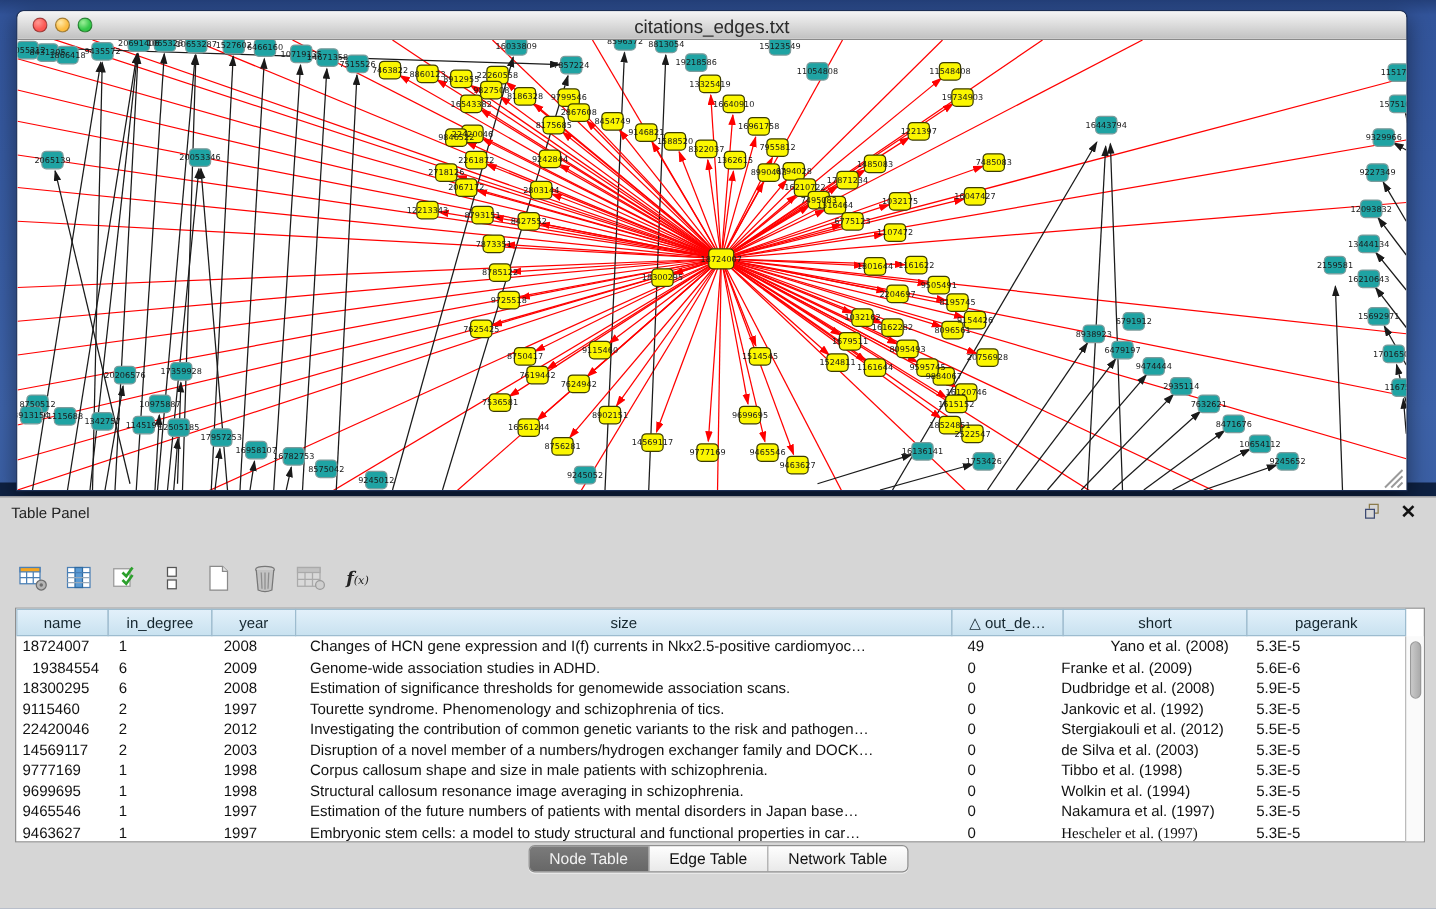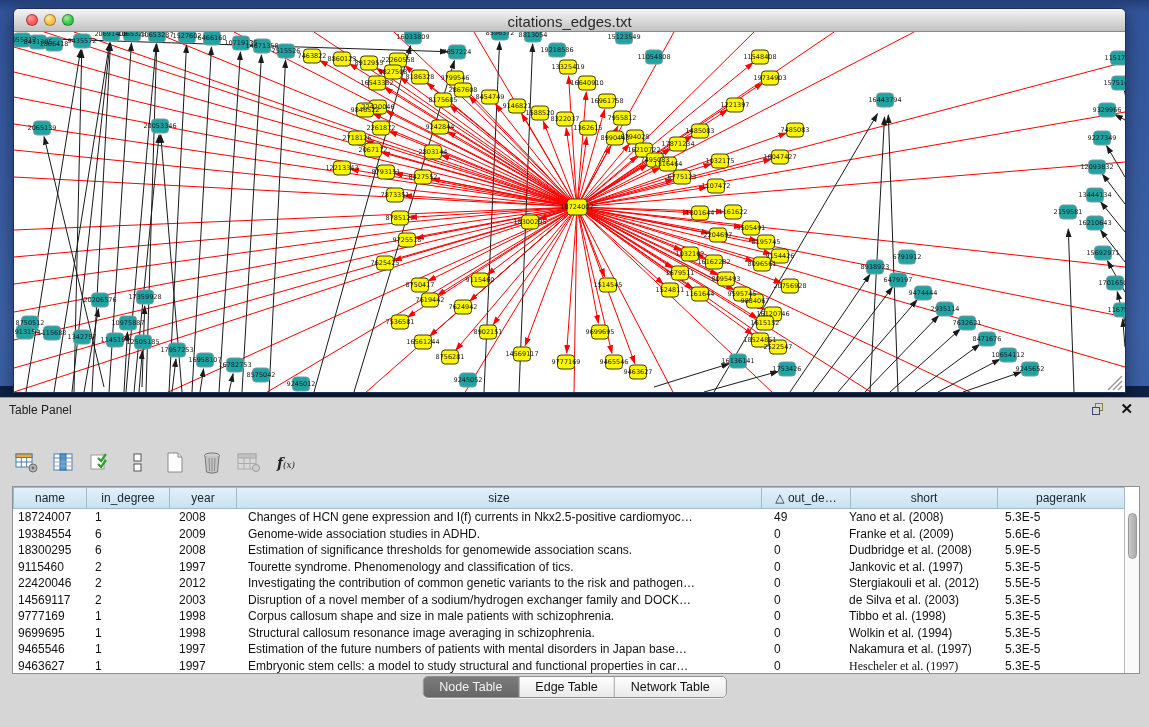--- a/index.html
+++ b/index.html
@@ -643,64 +643,64 @@
           <div class="th" style="width: 148px;">short</div>
           <div class="th" style="width: 128px;">pagerank</div>
         </div>
       <div class="tbody" id="tbody">
           <div class="tr">
             <div class="td c0" style="width: 74px;">18724007</div>
             <div class="td c1" style="width: 84px;">1</div>
             <div class="td c2" style="width: 68px;">2008</div>
             <div class="td c3" style="width: 526px;">Changes of HCN gene expression and I(f) currents in Nkx2.5-positive cardiomyoc…</div>
             <div class="td c4" style="width: 70px;">49</div>
-            <div class="td c5" style="width: 148px;">Yano et al. (2008)</div>
+            <div class="td c5" style="width: 148px; text-align: right;">Yano et al. (2008)</div>
             <div class="td c6" style="width: 128px;">5.3E-5</div>
           </div>
           <div class="tr">
-            <div class="td c0" style="width: 74px;">19384554</div>
+            <div class="td c0" style="width: 74px; text-align: center;">19384554</div>
             <div class="td c1" style="width: 84px;">6</div>
             <div class="td c2" style="width: 68px;">2009</div>
             <div class="td c3" style="width: 526px;">Genome-wide association studies in ADHD.</div>
             <div class="td c4" style="width: 70px;">0</div>
             <div class="td c5" style="width: 148px;">Franke et al. (2009)</div>
             <div class="td c6" style="width: 128px;">5.6E-6</div>
           </div>
           <div class="tr">
             <div class="td c0" style="width: 74px;">18300295</div>
             <div class="td c1" style="width: 84px;">6</div>
             <div class="td c2" style="width: 68px;">2008</div>
             <div class="td c3" style="width: 526px;">Estimation of significance thresholds for genomewide association scans.</div>
             <div class="td c4" style="width: 70px;">0</div>
             <div class="td c5" style="width: 148px;">Dudbridge et al. (2008)</div>
             <div class="td c6" style="width: 128px;">5.9E-5</div>
           </div>
           <div class="tr">
             <div class="td c0" style="width: 74px;">9115460</div>
             <div class="td c1" style="width: 84px;">2</div>
             <div class="td c2" style="width: 68px;">1997</div>
-            <div class="td c3" style="width: 526px;">Tourette syndrome. Phenomenology and classification of tics.</div>
-            <div class="td c4" style="width: 70px;">0</div>
-            <div class="td c5" style="width: 148px;">Jankovic et al. (1997)</div>
+            <div class="td c3" style="width: 526px;">Tourette syndrome. Phenomenology and schizophrenia of tics.</div>
+            <div class="td c4" style="width: 70px;">0</div>
+            <div class="td c5" style="width: 148px;">Jankovic et al. (1992)</div>
             <div class="td c6" style="width: 128px;">5.3E-5</div>
           </div>
           <div class="tr">
             <div class="td c0" style="width: 74px;">22420046</div>
             <div class="td c1" style="width: 84px;">2</div>
             <div class="td c2" style="width: 68px;">2012</div>
             <div class="td c3" style="width: 526px;">Investigating the contribution of common genetic variants to the risk and pathogen…</div>
             <div class="td c4" style="width: 70px;">0</div>
             <div class="td c5" style="width: 148px;">Stergiakouli et al. (2012)</div>
             <div class="td c6" style="width: 128px;">5.5E-5</div>
           </div>
           <div class="tr">
             <div class="td c0" style="width: 74px;">14569117</div>
             <div class="td c1" style="width: 84px;">2</div>
             <div class="td c2" style="width: 68px;">2003</div>
-            <div class="td c3" style="width: 526px;">Disruption of a novel member of a sodium/hydrogen exchanger family and DOCK…</div>
+            <div class="td c3" style="width: 526px;">Disruption of a novel member of a numbers/hydrogen exchanger family and DOCK…</div>
             <div class="td c4" style="width: 70px;">0</div>
             <div class="td c5" style="width: 148px;">de Silva et al. (2003)</div>
             <div class="td c6" style="width: 128px;">5.3E-5</div>
           </div>
           <div class="tr">
             <div class="td c0" style="width: 74px;">9777169</div>
             <div class="td c1" style="width: 84px;">1</div>
             <div class="td c2" style="width: 68px;">1998</div>
             <div class="td c3" style="width: 526px;">Corpus callosum shape and size in male patients with schizophrenia.</div>
             <div class="td c4" style="width: 70px;">0</div>

